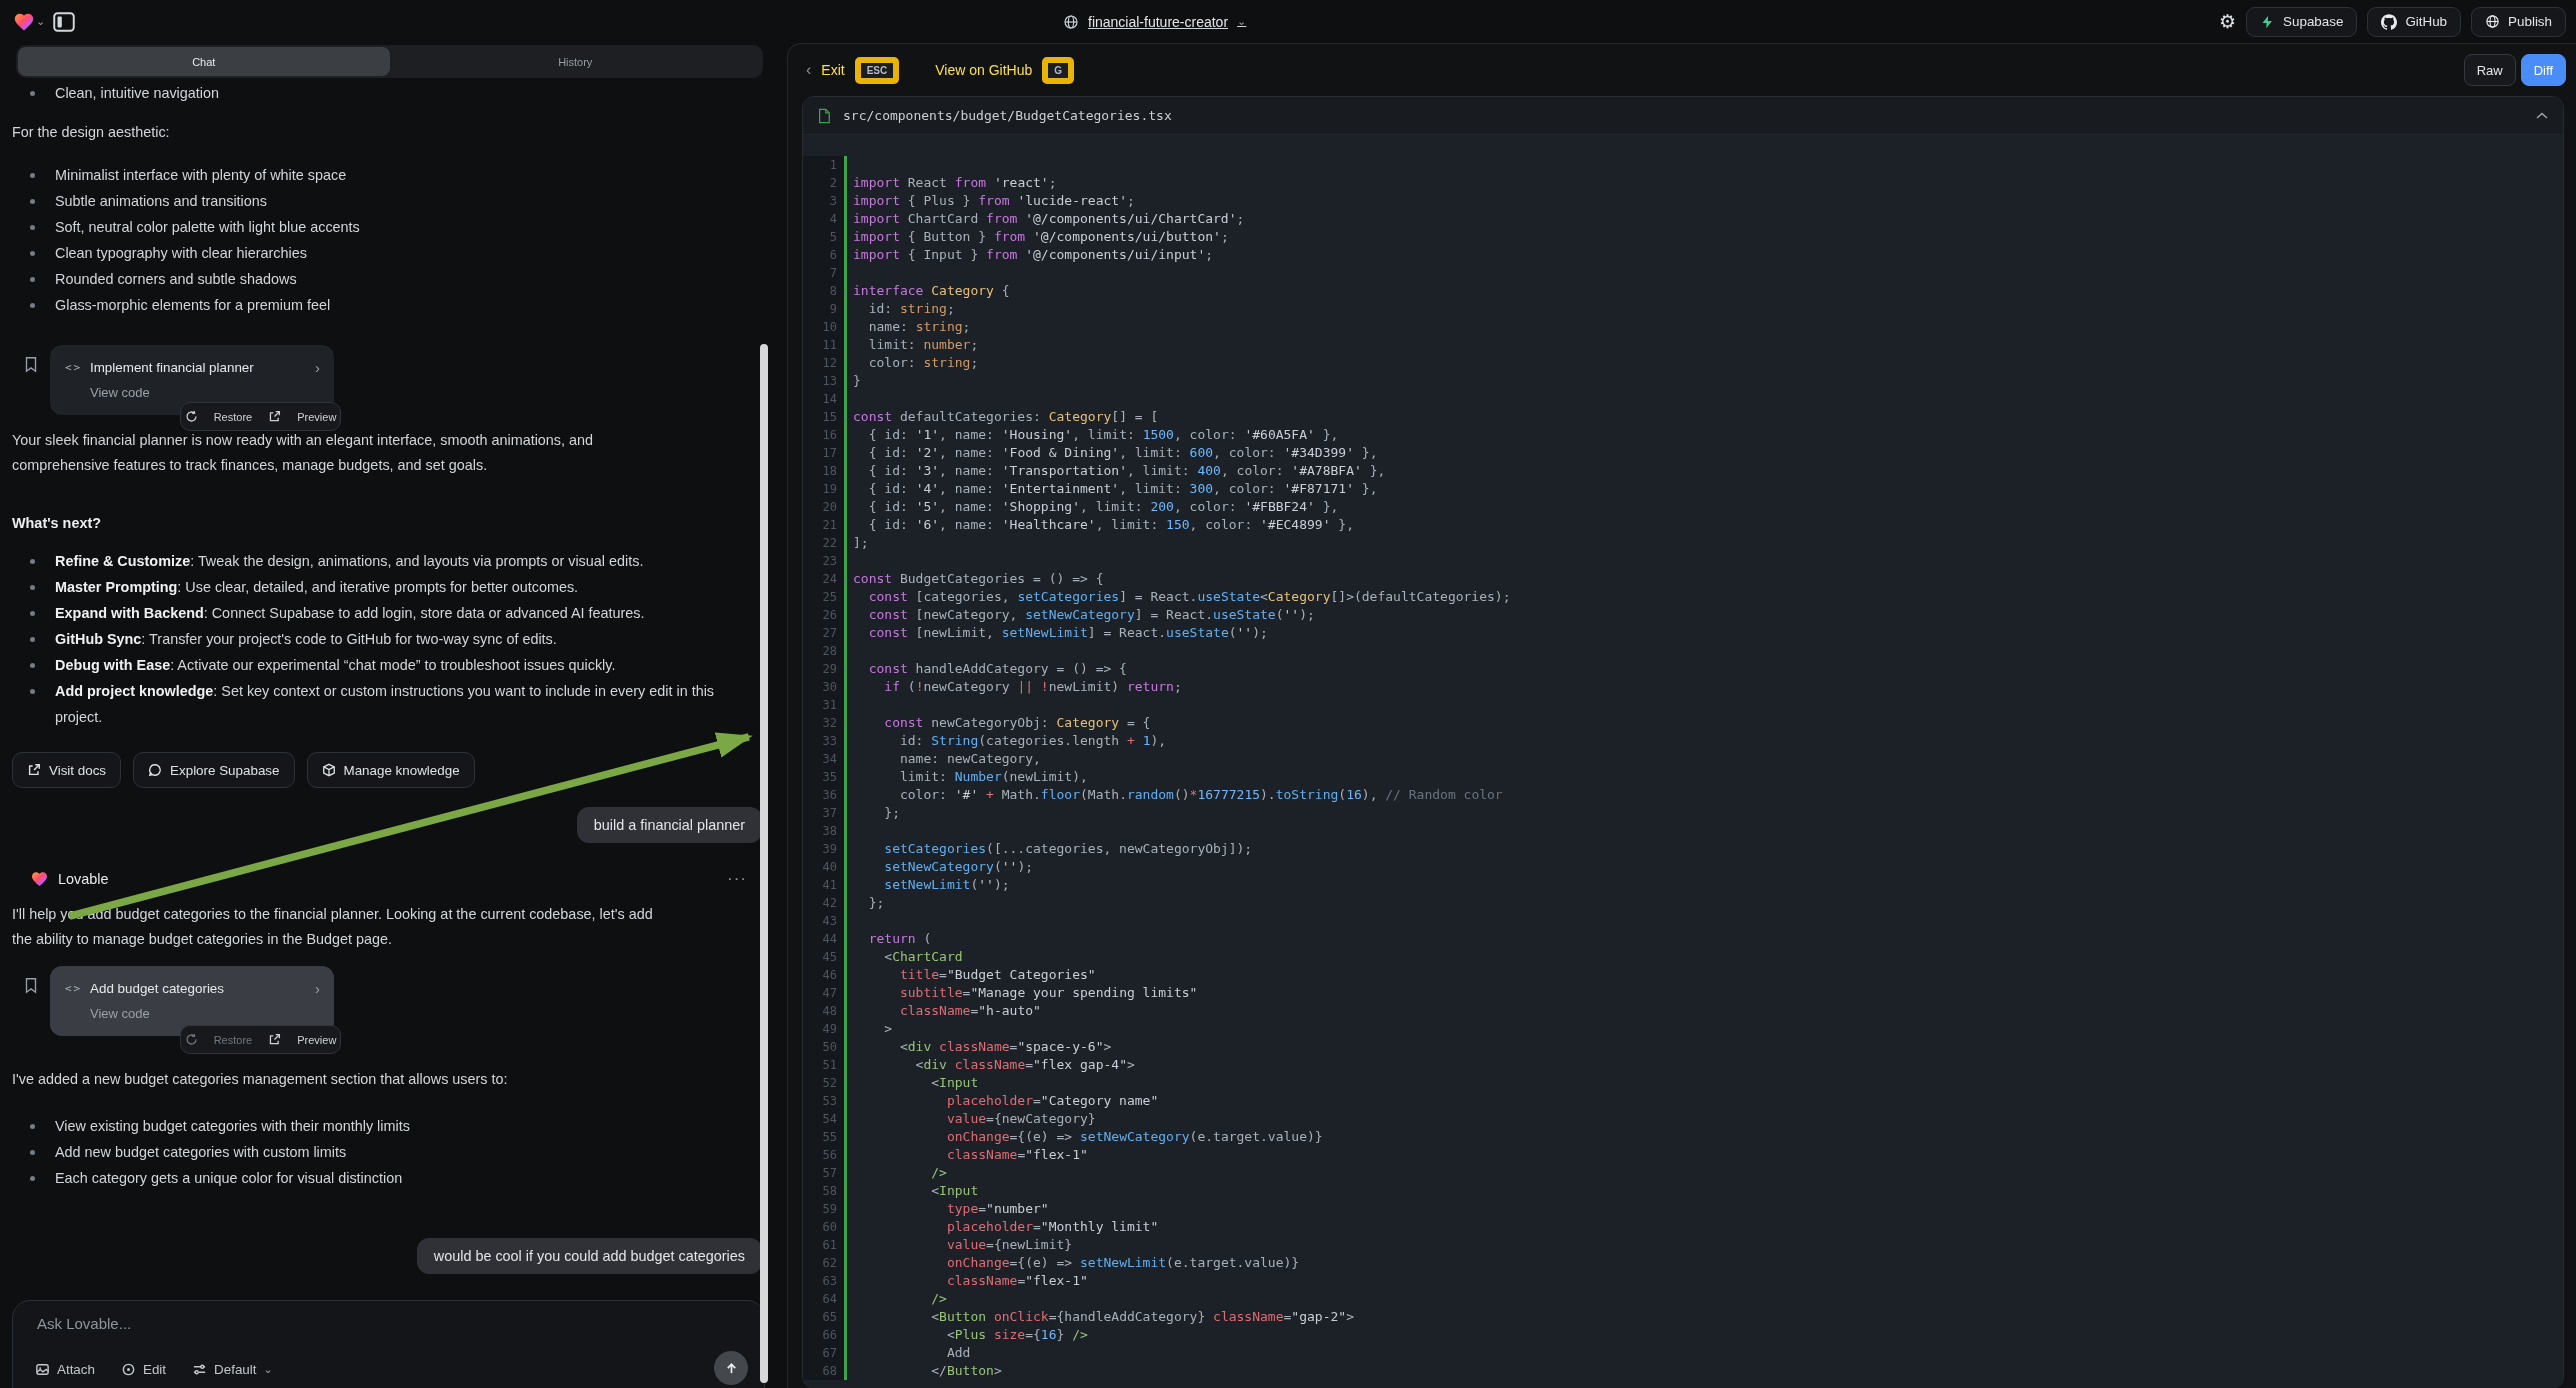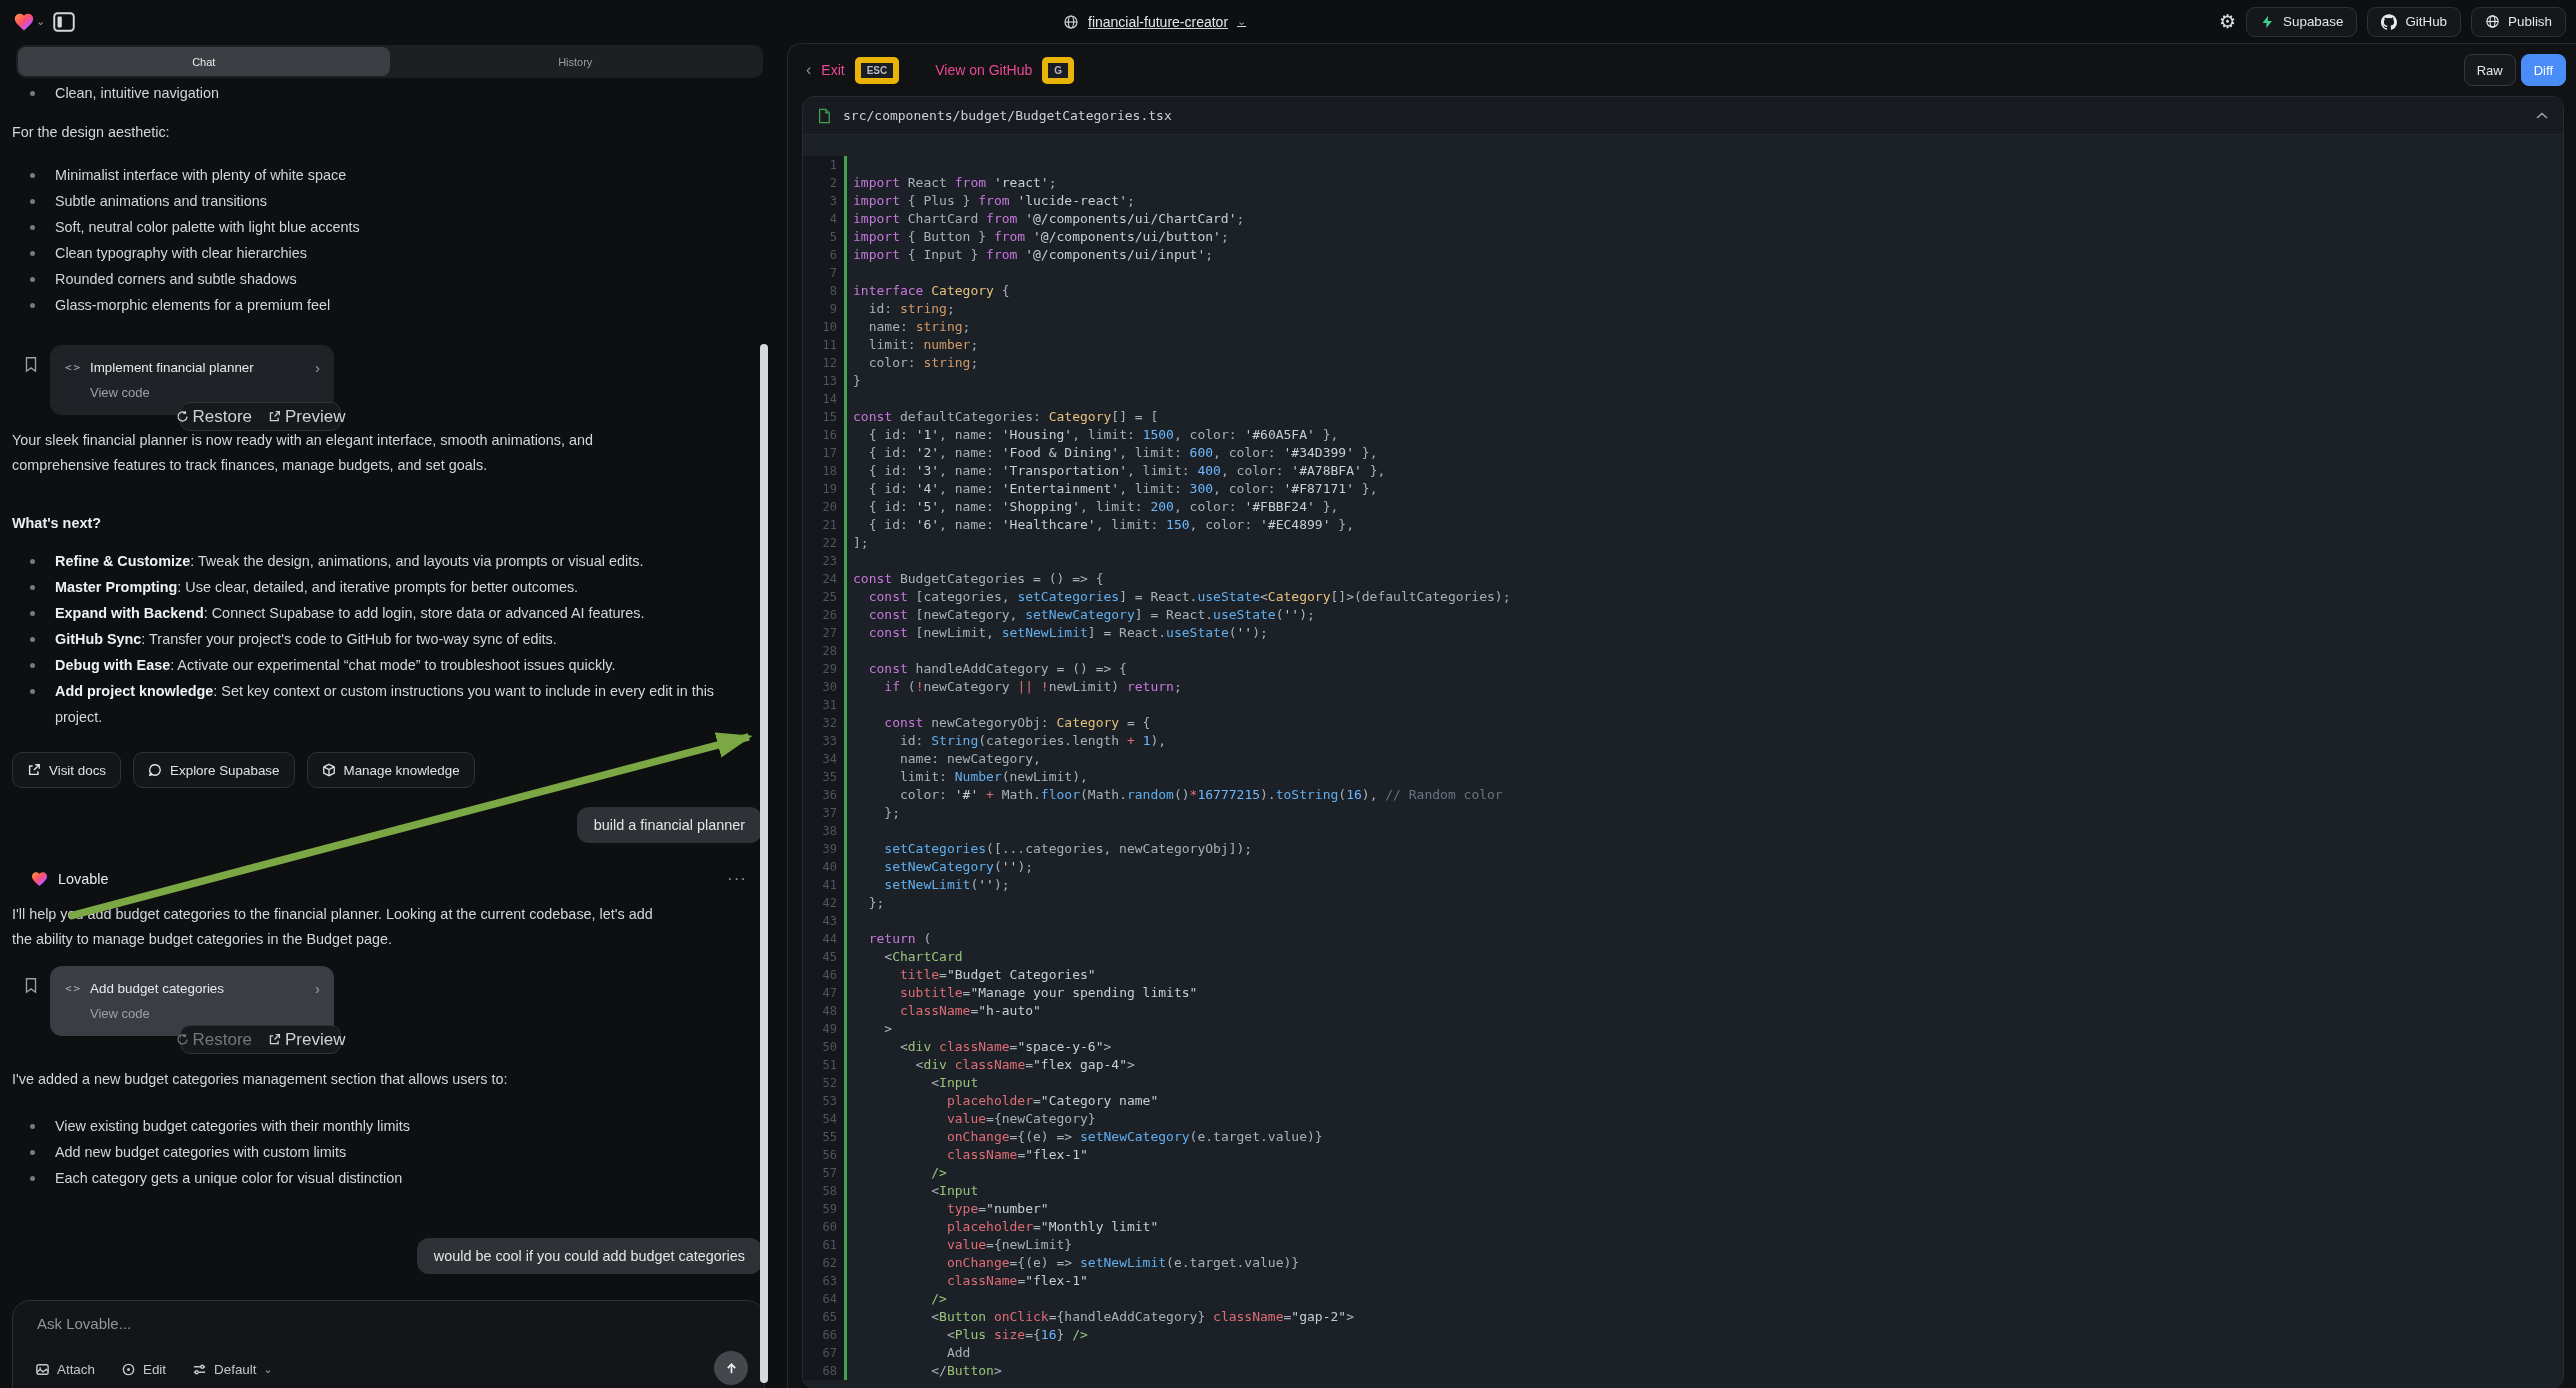--- a/index.html
+++ b/index.html
@@ -36,21 +36,21 @@
   .vcard { position:absolute; left:50px; width:284px; height:70px; border-radius:12px; background:#1f2226; cursor:pointer; }
   .vcard.hl { background:#3a3e44; }
   .vcard .vrow { position:absolute; left:15px; top:12px; right:12px; height:20px; display:flex; align-items:center; }
   .vcard .code-ic { font-family:"DejaVu Sans Mono", monospace; font-size:11px; letter-spacing:2px; color:#aab0b6; width:25px; }
   .vcard .vtitle { font-size:13.4px; color:#e7e9eb; }
   .vcard .vchev { position:absolute; right:2px; color:#9aa0a6; font-size:15px; }
   .vcard .vlink { position:absolute; left:40px; top:40px; font-size:13px; color:#9aa1a8; cursor:pointer; }
   .bookmark { position:absolute; color:#9aa0a6; }
   .pill { position:absolute; left:180px; width:161px; height:29px; background:#17191d; border:1px solid #303439;
     border-radius:10px; display:flex; align-items:center; justify-content:center; gap:16px; z-index:5; }
-  .pill button { background:none; border:none; display:flex; align-items:center; gap:4px; color:#ced2d6; font-size:17px; font-family:inherit; cursor:pointer; }
+  .pill button { background:none; border:none; display:flex; align-items:center; gap:16px; color:#ced2d6; font-size:11px; font-family:inherit; cursor:pointer; }
   .pill button.dim { color:#73787e; }
   
   .foot-btns { position:absolute; left:12px; top:709px; display:flex; gap:12px; }
   .fbtn { display:flex; align-items:center; gap:8px; height:36px; padding:0 14px; border-radius:10px;
     background:#141619; border:1px solid #2e3237; color:#dfe2e5; font-size:13.4px; font-family:inherit; cursor:pointer; }
   
   .bubble { position:absolute; right:25px; background:#2f3136; border-radius:12px; padding:10px 17px; font-size:14.4px; color:#e3e5e7; white-space:nowrap; }
   
   .lov-head { position:absolute; left:30px; top:825px; right:30px; height:22px; display:flex; align-items:center; gap:9px; }
   .lov-head .lname { font-size:14.4px; color:#e8eaec; }
@@ -67,21 +67,21 @@
   
   .chat-scroll { position:absolute; left:760px; top:344px; width:8px; height:1039px; background:#d6d8da; border-radius:4px; z-index:40; cursor:pointer; }
   
   .arrow-svg { position:absolute; left:0; top:0; z-index:30; pointer-events:none; }
   
   .rpanel { position:absolute; left:787px; top:43px; width:1789px; height:1345px; background:#101214;
     border:1px solid #25282d; border-right:none; border-bottom:none; border-top-left-radius:14px; }
   .rp-head { position:absolute; left:0; top:0; right:0; height:52px; display:flex; align-items:center; }
   .rp-head .grp { display:flex; align-items:center; gap:10px; margin-left:18px; }
   .exit-chev { color:#8b9197; font-size:16px; }
-  .rp-label { font-size:14px; color:#ec4899; cursor:pointer; }
+  .rp-label { font-size:14px; color:#fde047; cursor:pointer; }
   .kbd { font-size:10px; color:#b7bcc2; background:#1a1d21; border:6px solid #eab308; border-radius:5px; padding:2px 6px; font-weight:bold; }
   .gap26 { width:16px; }
   .rp-right { position:absolute; right:10px; top:10px; display:flex; gap:5px; }
   .raw-btn { height:32px; padding:0 12px; border-radius:8px; background:#17191c; border:1px solid #34383d; color:#e3e6e9; font-size:13px; font-family:inherit; cursor:pointer; }
   .diff-btn { height:32px; padding:0 12px; border-radius:8px; background:var(--accent_blue); border:1px solid var(--accent_blue); color:#fff; font-size:13px; font-family:inherit; cursor:pointer; }
   .code-card { position:absolute; left:14px; top:52px; width:1762px; height:1293px; background:#15181d; border:1px solid #282c32; border-radius:12px; overflow:hidden; }
   .file-head { position:absolute; left:0; top:0; right:0; height:38px; background:#181b20; border-bottom:1px solid #23272d; display:flex; align-items:center; }
   .file-path { margin-left:12px; font-family:"DejaVu Sans Mono", monospace; font-size:13px; color:#ccd0d4; }
   .fh-chev { position:absolute; right:14px; background:none; border:none; color:#9aa0a6; cursor:pointer; }
   .code-body { position:absolute; left:0; top:38px; right:0; bottom:0; background:#1c2127; padding-top:21px; overflow:hidden; }

